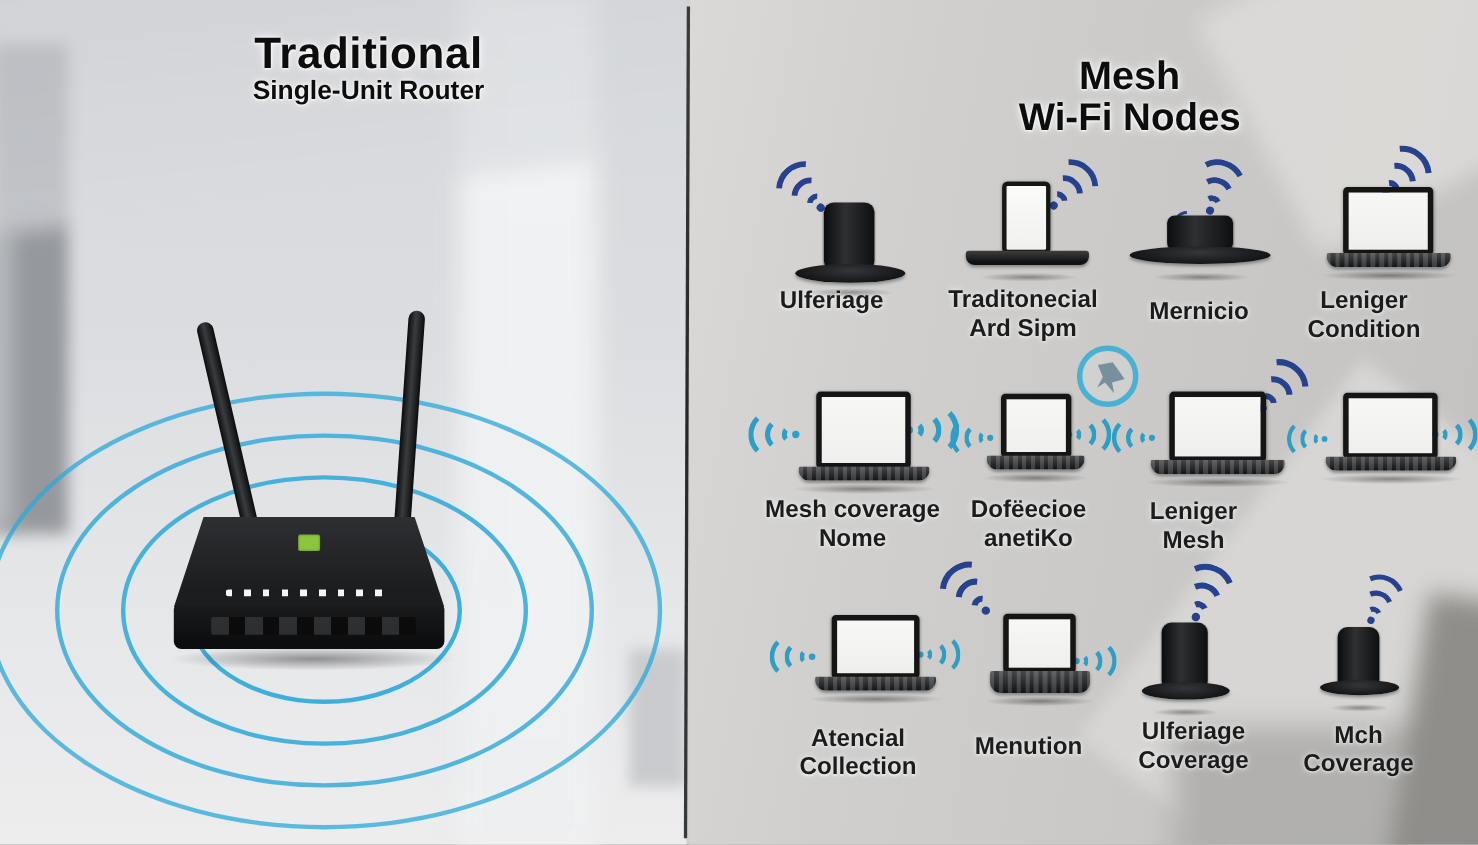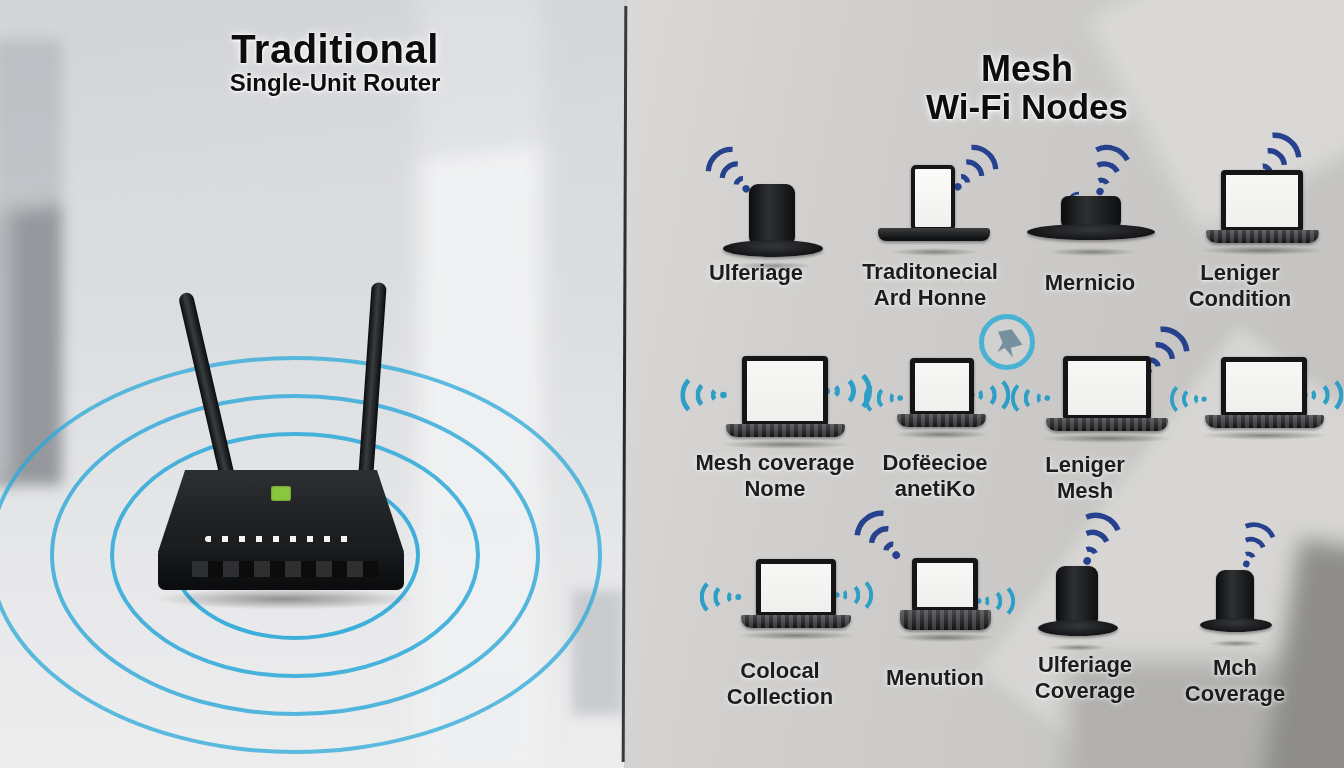--- a/index.html
+++ b/index.html
@@ -324,21 +324,21 @@
     <div class="node-body" style="left:589px;top:570px;width:38px;height:58px;"></div>
     <div class="node-base" style="left:573px;top:618px;width:72px;height:14px;"></div>
     <div class="dev-shadow" style="left:582px;top:640px;width:54px;height:7px;"></div>
 
     <div class="lbl" style="left:59px;top:260px;width:140px;">
       <span>Ulferiage</span>
       <span></span>
     </div>
     <div class="lbl" style="left:228px;top:259px;width:150px;">
       <span>Traditonecial</span>
-      <span>Ard Honne</span>
+      <span>Ard Sipm</span>
     </div>
     <div class="lbl" style="left:393px;top:270px;width:140px;">
       <span>Mernicio</span>
       <span></span>
     </div>
     <div class="lbl" style="left:548px;top:260px;width:130px;">
       <span>Leniger</span>
       <span>Condition</span>
     </div>
     <div class="lbl" style="left:238px;top:450px;width:140px;">
@@ -347,21 +347,21 @@
     </div>
     <div class="lbl" style="left:63px;top:450px;width:170px;">
       <span>Mesh coverage</span>
       <span>Nome</span>
     </div>
     <div class="lbl" style="left:393px;top:452px;width:130px;">
       <span>Leniger</span>
       <span>Mesh</span>
     </div>
     <div class="lbl" style="left:83px;top:658px;width:140px;">
-      <span>Colocal</span>
+      <span>Atencial</span>
       <span>Collection</span>
     </div>
     <div class="lbl" style="left:238px;top:665px;width:140px;">
       <span>Menution</span>
       <span></span>
     </div>
     <div class="lbl" style="left:388px;top:652px;width:140px;">
       <span>Ulferiage</span>
       <span>Coverage</span>
     </div>

